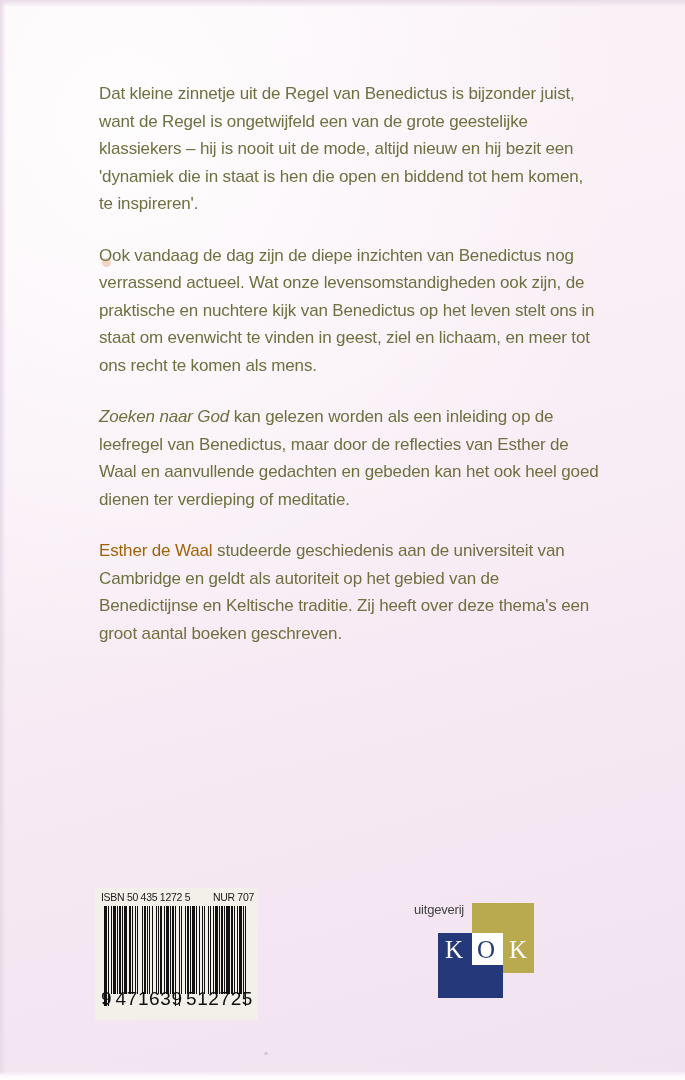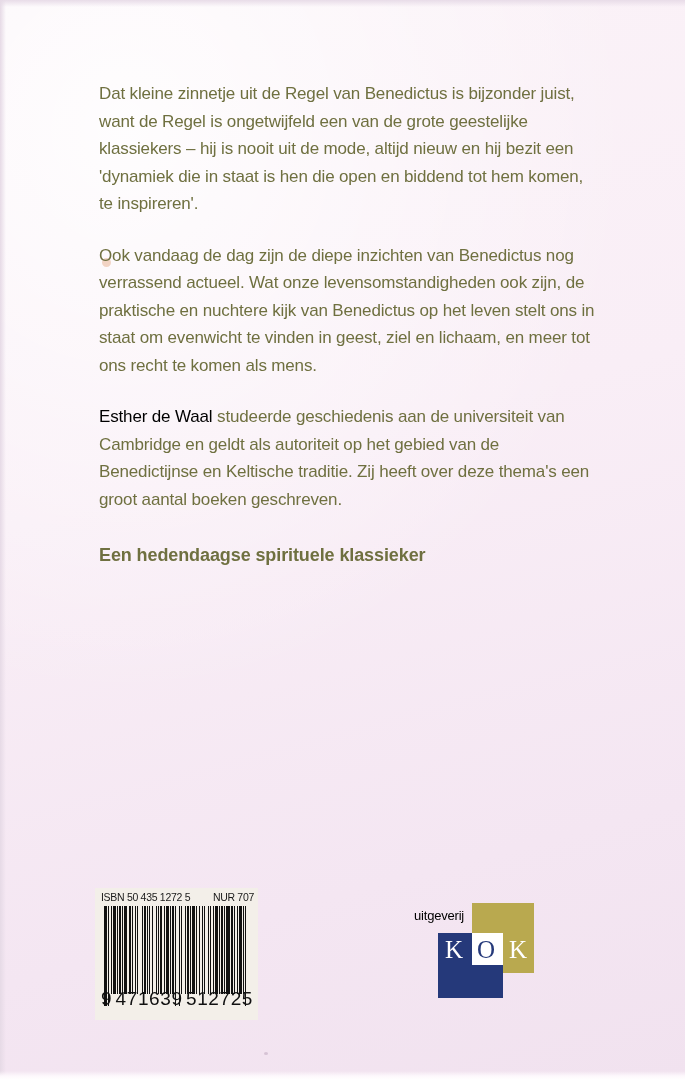--- a/index.html
+++ b/index.html
@@ -65,21 +65,21 @@
   p.body-para {
     color: #6f7040;
     font-size: 17px;
     line-height: 27.5px;
     margin: 0 0 24px 0;
     letter-spacing: -0.15px;
   }
   p.body-para:last-of-type { margin-bottom: 0; }
 
   .italic-title { font-style: italic; }
-  .author-name { color: #000000; }
+  .author-name { color: #a16207; }
 
   .tagline {
     color: #6f7040;
     font-size: 18px;
     font-weight: bold;
     line-height: 1.3;
     letter-spacing: -0.1px;
     margin: 31px 0 0 0;
   }
 
@@ -159,23 +159,23 @@
   .publisher-logo {
     position: absolute;
     left: 410px;
     top: 900px;
     width: 140px;
     height: 110px;
   }
   .logo-word {
     position: absolute;
     left: 4px;
-    top: 8px;
+    top: 2px;
     font-size: 13px;
-    color: #000000;
+    color: #404040;
     letter-spacing: -0.2px;
   }
   .logo-square-gold {
     position: absolute;
     left: 62px;
     top: 3px;
     width: 62px;
     height: 70px;
     background: #b9a94f;
   }
@@ -227,24 +227,24 @@
 
   <div class="smudge"></div>
   <div class="smudge-2"></div>
 
   <div class="content">
 
 
     <p class="body-para">Dat kleine zinnetje uit de Regel van Benedictus is bijzonder juist, want de Regel is ongetwijfeld een van de grote geestelijke klassiekers – hij is nooit uit de mode, altijd nieuw en hij bezit een 'dynamiek die in staat is hen die open en biddend tot hem komen, te inspireren'.</p>
     <p class="body-para">Ook vandaag de dag zijn de diepe inzichten van Benedictus nog verrassend actueel. Wat onze levensomstandigheden ook zijn, de praktische en nuchtere kijk van Benedictus op het leven stelt ons in staat om evenwicht te vinden in geest, ziel en lichaam, en meer tot ons recht te komen als mens.</p>
 
+    <p class="body-para"><span class="italic-title">Zoeken naar God</span><span> kan gelezen worden als een inleiding op de leefregel van Benedictus, maar door de reflecties van Esther de Waal en aanvullende gedachten en gebeden kan het ook heel goed dienen ter verdieping of meditatie.</span></p>
 
     <p class="body-para"><span class="author-name">Esther de Waal</span><span> studeerde geschiedenis aan de universiteit van Cambridge en geldt als autoriteit op het gebied van de Benedictijnse en Keltische traditie. Zij heeft over deze thema's een groot aantal boeken geschreven.</span></p>
 
-    <p class="tagline">Een hedendaagse spirituele klassieker</p>
   </div>
 
   <div class="barcode-block">
     <div class="barcode-meta">
       <span>ISBN 50 435 1272 5</span>
       <span>NUR 707</span>
     </div>
     <div class="barcode-bars">
         <span style="width: 3.08451px; background: rgb(17, 17, 17); height: 100px;"></span>
         <span style="width: 1.02817px; background: transparent; height: 100px;"></span>

